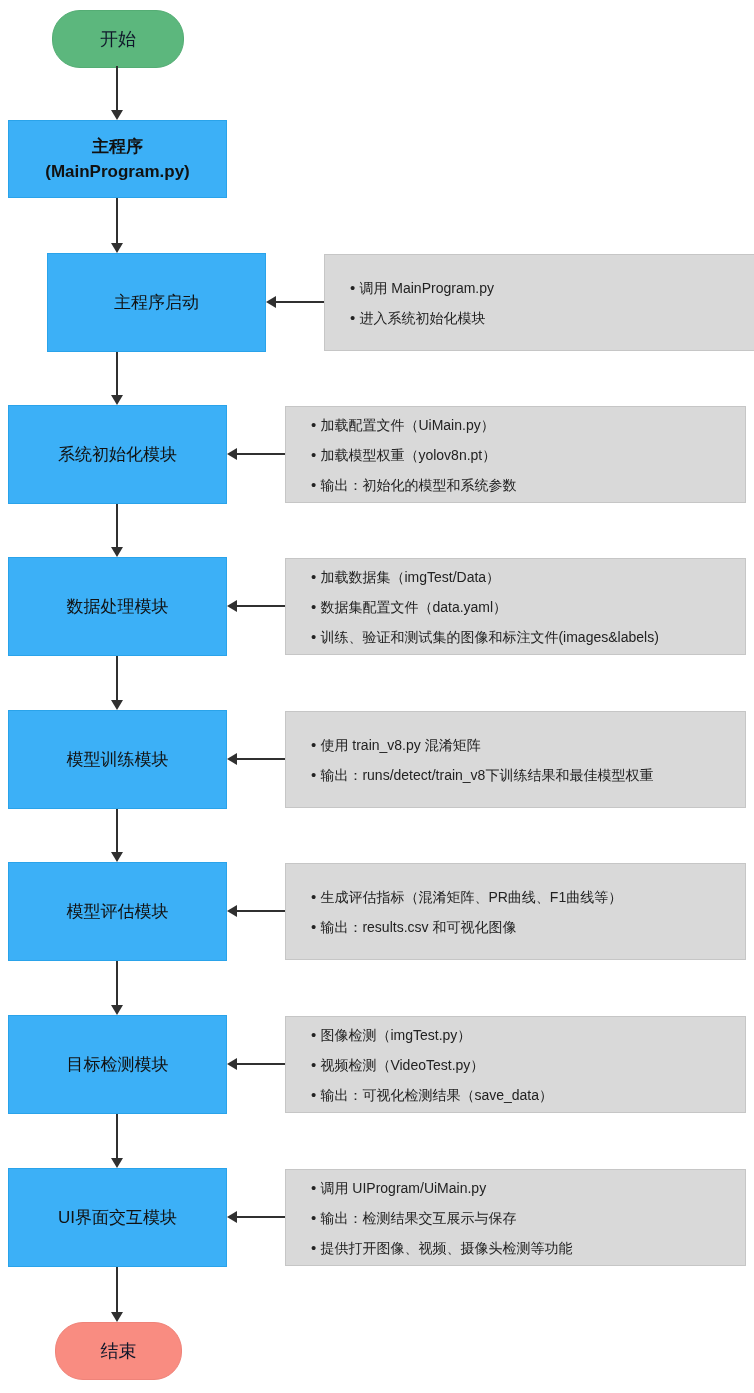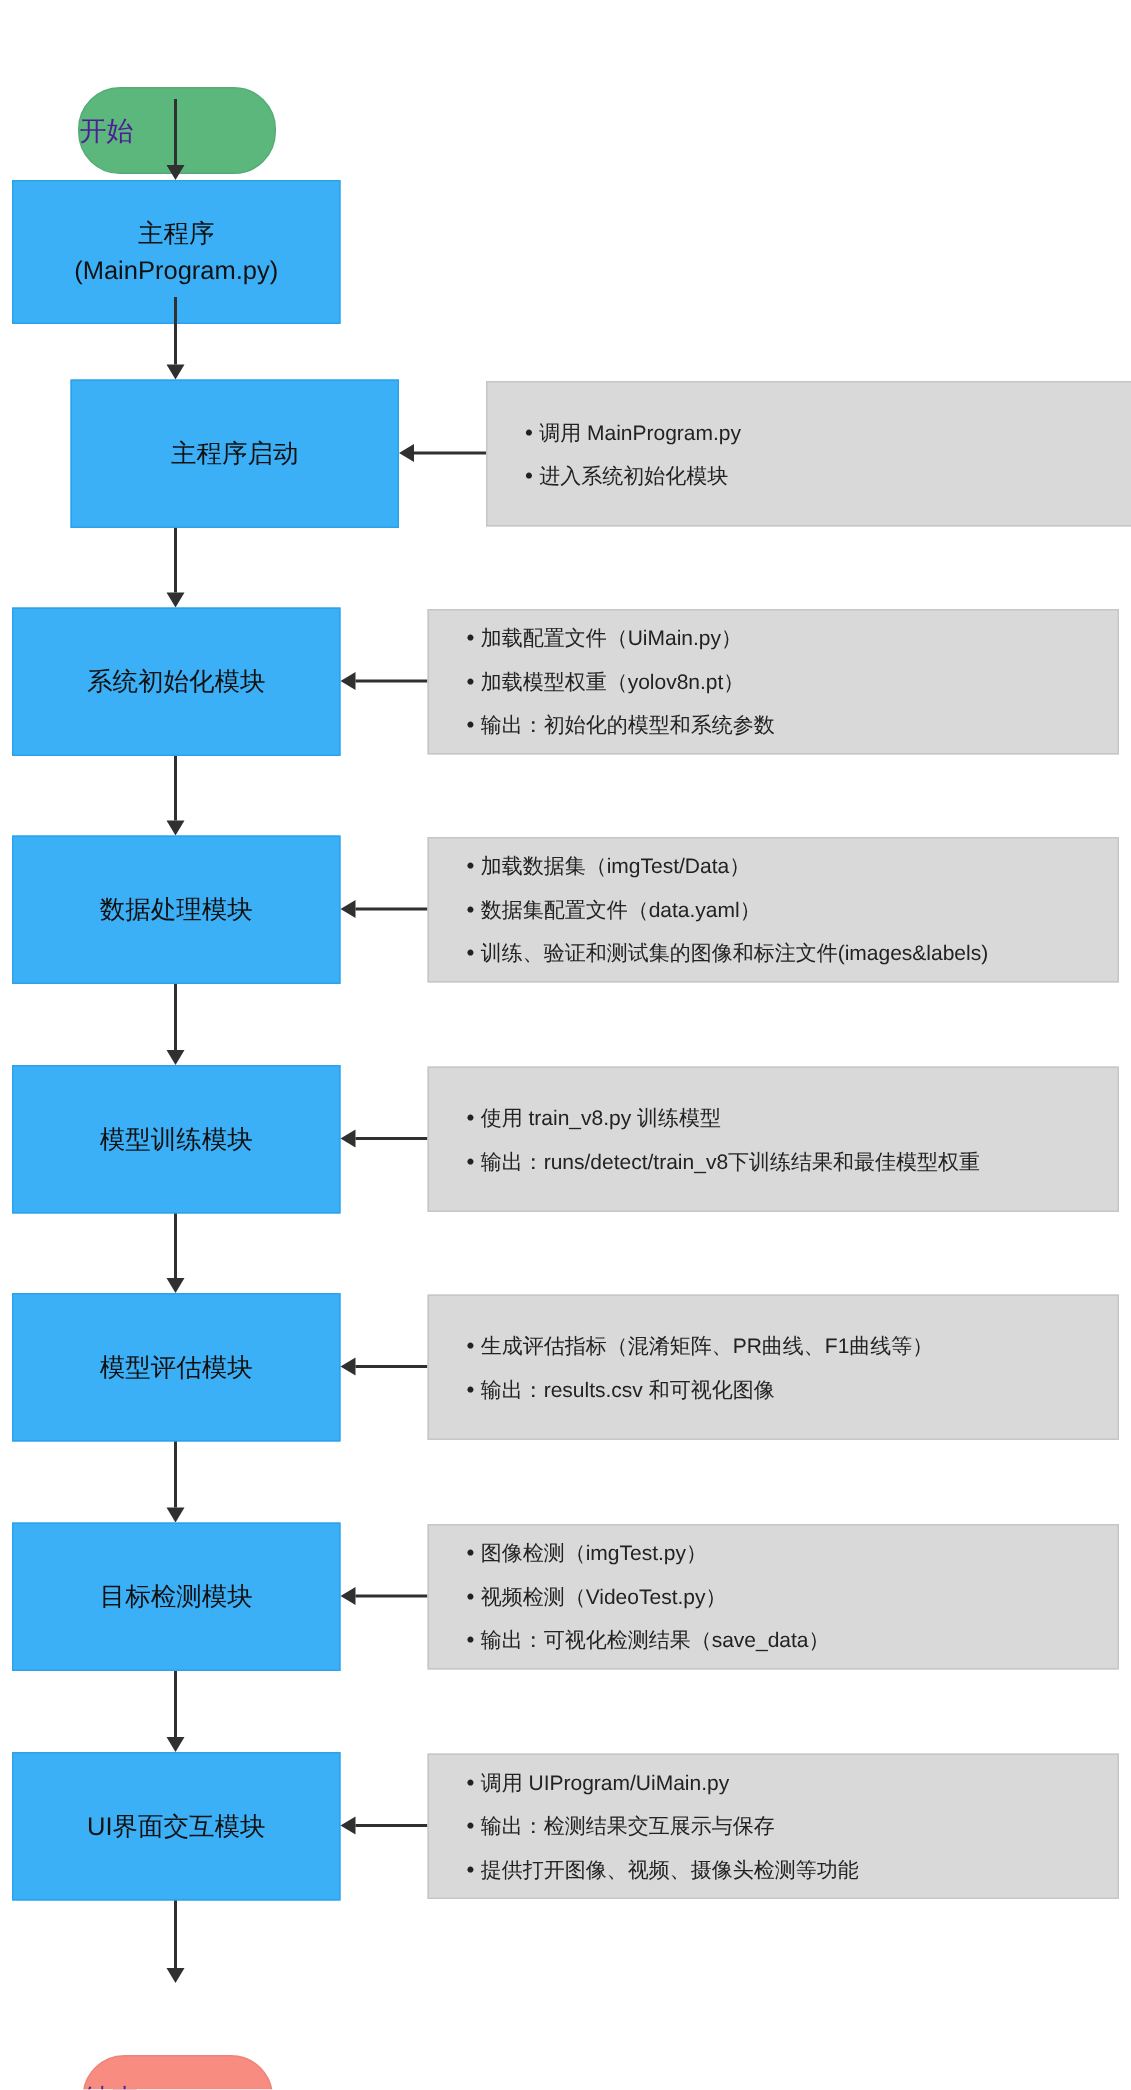--- a/index.html
+++ b/index.html
@@ -1,29 +1,29 @@
 <!DOCTYPE html>
 <html><head>
 <meta charset="utf-8">
 <style>
   html,body{margin:0;padding:0;background:#ffffff;}
   body{font-family:"Liberation Sans","DejaVu Sans",sans-serif;color:#1f1f1f;}
   .canvas{position:relative;width:754px;height:1393px;background:#ffffff;overflow:hidden;}
 
   
-  .terminal{position:absolute;display:flex;align-items:center;
-    font-size:18px;color:#4c1d95;border-radius:28px;margin-top:48px;}
+  .terminal{position:absolute;display:flex;align-items:center;justify-content:center;
+    font-size:18px;color:#0f172a;border-radius:28px;}
   .terminal.start{left:52px;top:10px;width:130px;height:56px;background:#5cb77d;border:1px solid #54ad74;}
   .terminal.end{left:55px;top:1322px;width:125px;height:56px;background:#f98c81;border:1px solid #ef8379;}
 
   
   .process{position:absolute;left:8px;width:219px;display:flex;flex-direction:column;
     align-items:center;justify-content:center;background:#3cb0f7;border:1px solid #2aa3ea;
     box-sizing:border-box;font-size:17px;color:#111;text-align:center;line-height:25px;}
-  .process.first{top:120px;height:96px;}
+  .process.first{top:120px;height:78px;font-weight:bold;}
   .step .process{top:0;height:99px;}
 
   
   .step{position:absolute;left:0;width:754px;height:99px;}
 
   
   .note{position:absolute;left:285px;top:1px;width:461px;height:97px;box-sizing:border-box;
     background:#d9d9d9;border:1px solid #c6c6c6;display:flex;flex-direction:column;
     justify-content:center;padding:4px 4px 4px 25px;}
   .bullet{font-size:14px;line-height:29px;color:#222;white-space:nowrap;}
@@ -128,21 +128,21 @@
 
   <div class="step" style="top:710px;">
     <div class="process">
       <span>模型训练模块</span>
     </div>
     <div class="harrow">
       <i class="hhead"></i>
       <i class="hline"></i>
     </div>
     <div class="note">
-      <div class="bullet">使用 train_v8.py 训练模型</div>
+      <div class="bullet">使用 train_v8.py 混淆矩阵</div>
       <div class="bullet">输出：runs/detect/train_v8下训练结果和最佳模型权重</div>
 
     </div>
   </div>
 
   <div class="varrow" style="top:809px;height:53px;">
     <i class="vline"></i>
     <i class="vhead"></i>
   </div>
 

